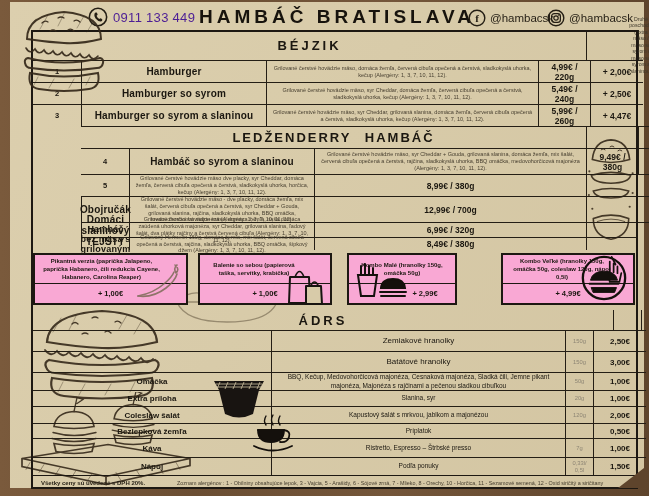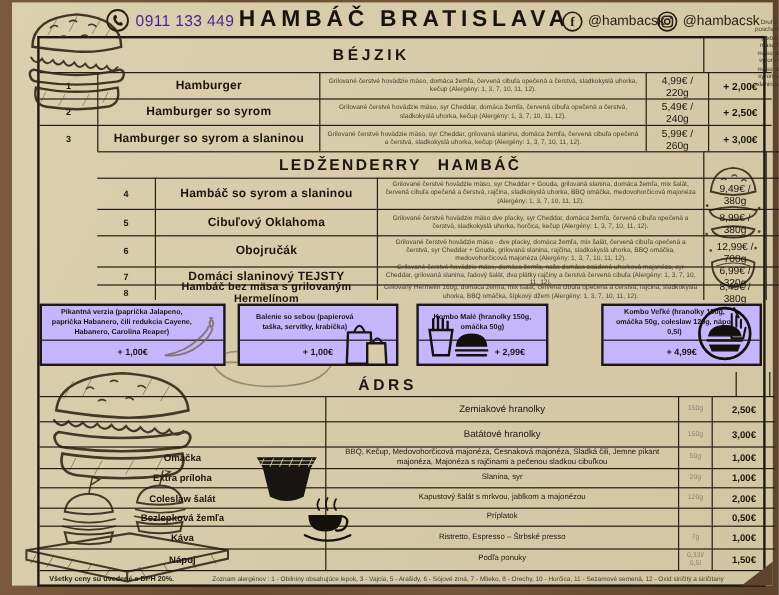--- a/index.html
+++ b/index.html
@@ -29,31 +29,31 @@
   #g2{top:126px;grid-template-columns:48px 185px 272px 52px 1fr;grid-template-rows:22px 26px 22px 26px 15px 13px;padding-left:48px;}
   #g4{top:310px;grid-template-columns:238px 294px 28px 1fr;grid-template-rows:20px 21px 21px 18px 16px 17px 15px 19px 18px;}
   .c{display:flex;align-items:center;justify-content:center;text-align:center;
      border-left:1px solid #241e15;border-top:1px solid #241e15;min-width:0;padding:0 2px;box-sizing:border-box;}
   .nl{border-left:none!important;} .nt{border-top:none!important;margin-left:48px;}
   .title{font-weight:bold;font-size:13px;letter-spacing:3px;}
   .num{font-weight:bold;font-size:7.5px;}
   .name{font-weight:bold;font-size:10px;letter-spacing:.2px;}
   .name.sm{font-size:9px;}
   .desc{font-size:5.5px;line-height:1.25;color:#463e2f;padding:1px 5px;}
-  .price{font-weight:normal;font-size:8.5px;}
+  .price{font-weight:bold;font-size:8.5px;}
   .extra{font-weight:bold;font-size:8.5px;}
   .note{font-size:5.2px;line-height:1.25;color:#3e382b;padding:1px 2px;}
   .aname{font-weight:bold;font-size:8px;}
   .adesc{font-weight:normal;font-size:6.5px;line-height:1.3;padding:0 6px;}
   .adesc.big{font-size:8px;}
   .wt{font-size:5.8px;color:#8d8574;line-height:1.1;}
   .apr{font-weight:bold;font-size:8px;}
   
   .box{position:absolute;top:253px;height:52px;border:2px solid #1d1812;box-sizing:border-box;
-    background:#c4b5fd;display:flex;flex-direction:column;z-index:4;}
+    background:#f9a8d4;display:flex;flex-direction:column;z-index:4;}
   .box-t{flex:1;border-bottom:1.5px solid #1d1812;display:flex;align-items:center;justify-content:center;
     text-align:center;font-weight:bold;font-size:6px;line-height:1.35;padding:1px 8px;color:#1b1710;}
   .box-p{height:19px;display:flex;align-items:center;justify-content:center;
     font-weight:bold;font-size:7.5px;color:#1b1710;}
   .box svg{position:absolute;z-index:2;}
   
   #footer{position:absolute;left:33px;top:475px;width:602px;height:13px;border-top:1.5px solid #1d1812;
     display:flex;align-items:center;z-index:3;}
   #vat-note{font-weight:bold;font-size:6px;color:#241e14;margin-left:8px;white-space:nowrap;}
   #allergens{flex:1;text-align:center;font-size:5.4px;color:#453d2e;padding:0 6px;}
@@ -195,36 +195,35 @@
   <div class="c nl num">2</div>
   <div class="c name">Hamburger so syrom</div>
   <div class="c desc">Grilované čerstvé hovädzie mäso, syr Cheddar, domáca žemľa, červená cibuľa opečená a čerstvá, sladkokyslá uhorka, kečup (Alergény: 1, 3, 7, 10, 11, 12).</div>
   <div class="c price">5,49€ / 240g</div>
   <div class="c extra">+ 2,50€</div>
 
   <div class="c nl num">3</div>
   <div class="c name">Hamburger so syrom a slaninou</div>
   <div class="c desc">Grilované čerstvé hovädzie mäso, syr Cheddar, grilovaná slanina, domáca žemľa, červená cibuľa opečená a čerstvá, sladkokyslá uhorka, kečup (Alergény: 1, 3, 7, 10, 11, 12).</div>
   <div class="c price">5,99€ / 260g</div>
-  <div class="c extra">+ 3,00€</div>
+  <div class="c extra">+ 4,47€</div>
 </div>
 
 <div id="g2" class="g">
   <div class="c nl title" style="grid-column:1/4;letter-spacing:2px;word-spacing:8px;">LEDŽENDERRY HAMBÁČ</div>
   <div class="c"></div>
   <div class="c"></div>
 
   <div class="c nl num">4</div>
   <div class="c name">Hambáč so syrom a slaninou</div>
   <div class="c desc">Grilované čerstvé hovädzie mäso, syr Cheddar + Gouda, grilovaná slanina, domáca žemľa, mix šalát, červená cibuľa opečená a čerstvá, rajčina, sladkokyslá uhorka, BBQ omáčka, medovohorčicová majonéza (Alergény: 1, 3, 7, 10, 11, 12).</div>
   <div class="c price">9,49€ / 380g</div>
   <div class="c"></div>
 
   <div class="c nl num">5</div>
-  <div class="c name">Cibuľový Oklahoma</div>
   <div class="c desc">Grilované čerstvé hovädzie mäso dve placky, syr Cheddar, domáca žemľa, červená cibuľa opečená a čerstvá, sladkokyslá uhorka, horčica, kečup (Alergény: 1, 3, 7, 10, 11, 12).</div>
   <div class="c price">8,99€ / 380g</div>
   <div class="c"></div>
 
   <div class="c nl num">6</div>
   <div class="c name">Obojručák</div>
   <div class="c desc">Grilované čerstvé hovädzie mäso - dve placky, domáca žemľa, mix šalát, červená cibuľa opečená a čerstvá, syr Cheddar + Gouda, grilovaná slanina, rajčina, sladkokyslá uhorka, BBQ omáčka, medovohorčicová majonéza (Alergény: 1, 3, 7, 10, 11, 12).</div>
   <div class="c price">12,99€ / 700g</div>
   <div class="c"></div>
 

